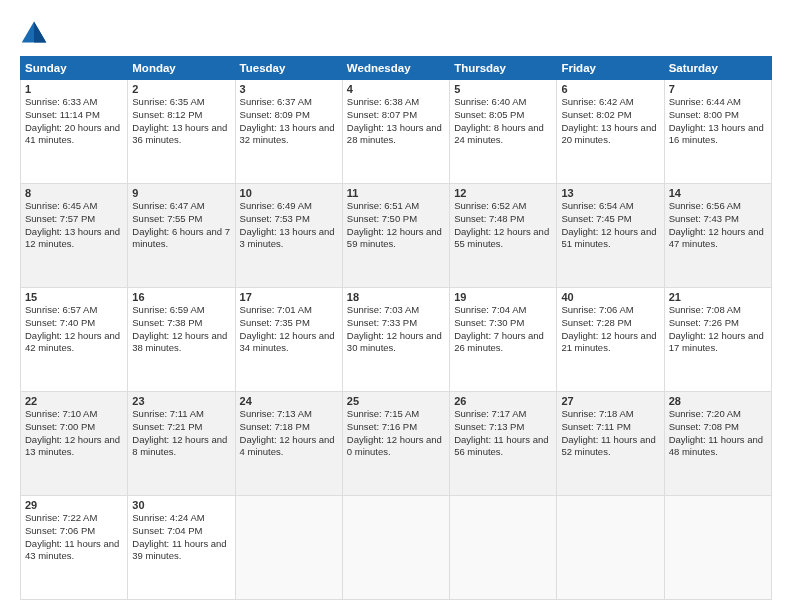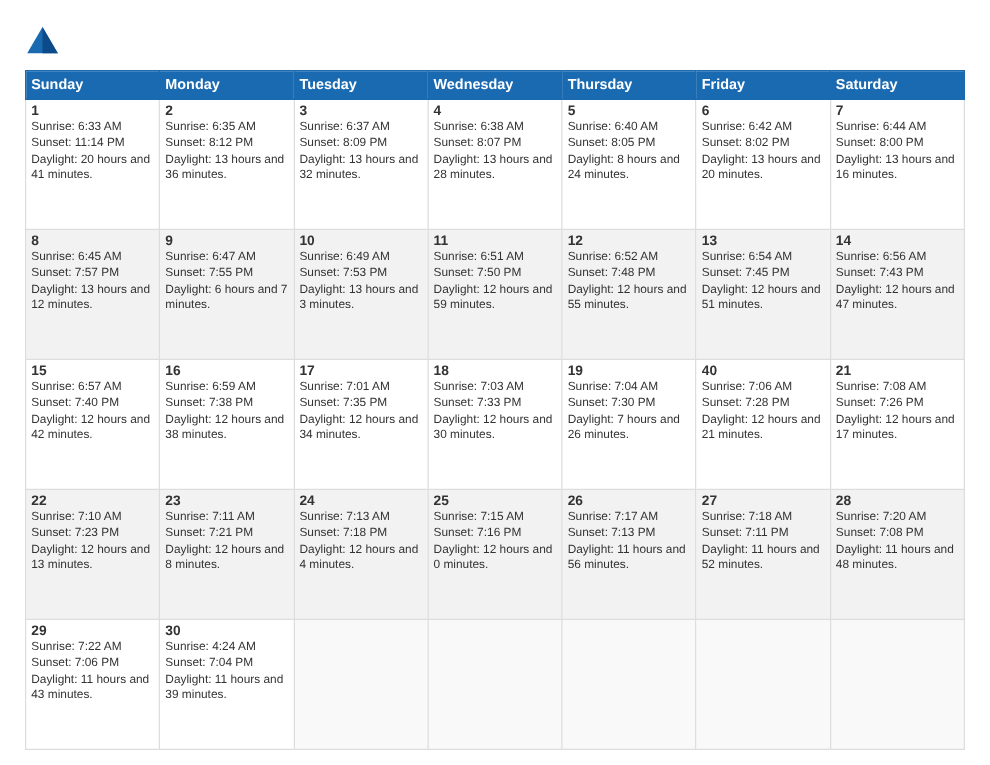--- a/index.html
+++ b/index.html
@@ -227,21 +227,21 @@
             <div class="day-info"><span>Sunrise: 7:06 AM</span><br><span>Sunset: 7:28 PM</span><br><span>Daylight: 12 hours and 21 minutes.</span></div>
           </td>
           <td>
             <span class="day-num">21</span>
             <div class="day-info"><span>Sunrise: 7:08 AM</span><br><span>Sunset: 7:26 PM</span><br><span>Daylight: 12 hours and 17 minutes.</span></div>
           </td>
         </tr>
         <tr>
           <td>
             <span class="day-num">22</span>
-            <div class="day-info"><span>Sunrise: 7:10 AM</span><br><span>Sunset: 7:23 PM</span><br><span>Daylight: 12 hours and 13 minutes.</span></div>
+            <div class="day-info"><span>Sunrise: 7:10 AM</span><br><span>Sunset: 7:00 PM</span><br><span>Daylight: 12 hours and 13 minutes.</span></div>
           </td>
           <td>
             <span class="day-num">23</span>
             <div class="day-info"><span>Sunrise: 7:11 AM</span><br><span>Sunset: 7:21 PM</span><br><span>Daylight: 12 hours and 8 minutes.</span></div>
           </td>
           <td>
             <span class="day-num">24</span>
             <div class="day-info"><span>Sunrise: 7:13 AM</span><br><span>Sunset: 7:18 PM</span><br><span>Daylight: 12 hours and 4 minutes.</span></div>
           </td>
           <td>

